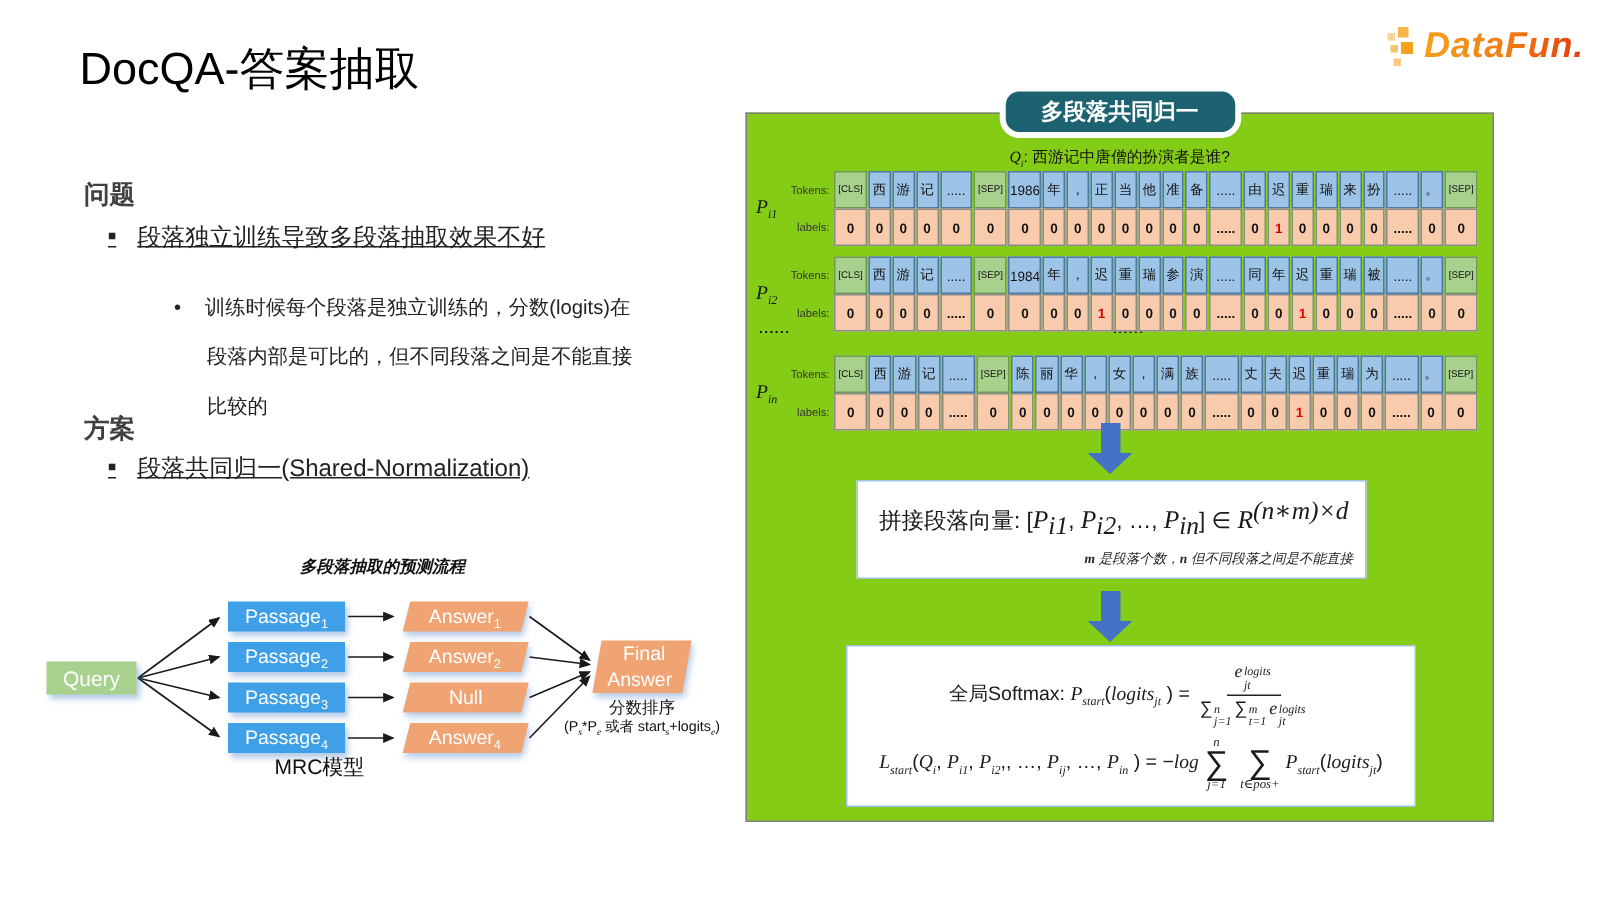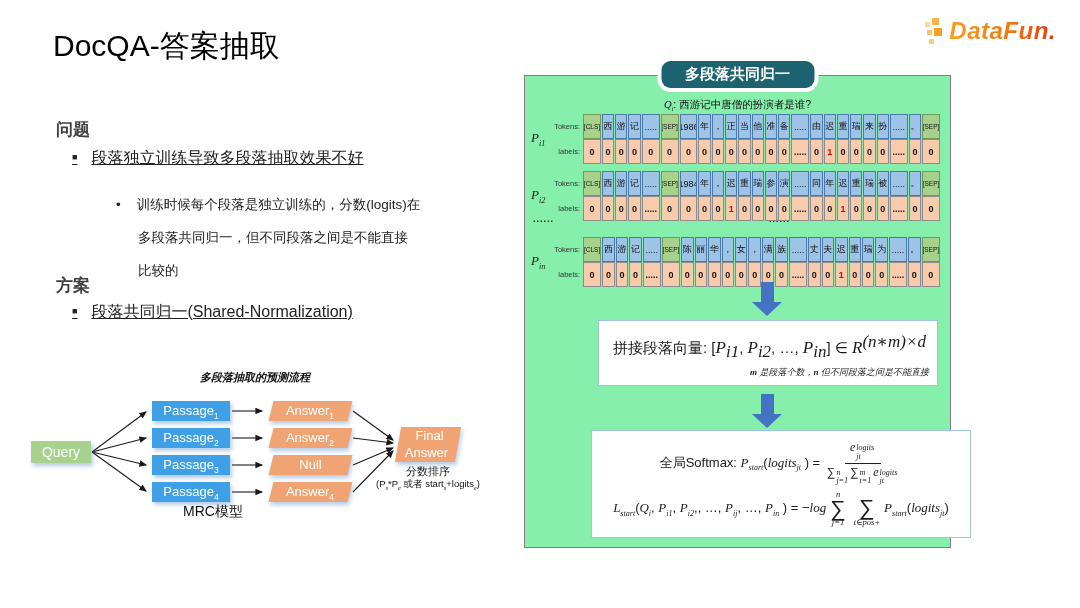--- a/index.html
+++ b/index.html
@@ -45,22 +45,22 @@
   .answer > span { display:block; transform:skewX(14deg); }
   .finalbox { left:398px; top:62px; width:60px; height:35px; background:var(--answer-orange);
     transform:skewX(-10deg); display:flex; flex-direction:column; justify-content:center; line-height:1.25; }
   .finalbox > span { transform:skewX(10deg); }
   .mrc-label { position:absolute; top:138px; left:183px; width:100px; text-align:left; font-size:14px; color:#111; }
   .rank1 { position:absolute; top:99px; left:358px; width:140px; text-align:center; font-size:11px; color:#111; }
   .rank2 { position:absolute; top:113px; left:338px; width:180px; text-align:center; font-size:9.5px; color:#111; }
   .rank2 sub { font-size:6.5px; }
 
   
-  .panel { position:absolute; left:524px; top:75px; width:427px; height:473px;
-    border:1.5px solid #808080; background:#86efac; }
+  .panel { position:absolute; left:497px; top:75px; width:499px; height:473px;
+    border:1.5px solid #808080; background:#84cc16; }
   .badge { position:absolute; top:-15px; left:50%; transform:translateX(-50%);
     background:var(--badge-teal); color:#fff; font-size:15px; font-weight:bold;
     padding:4px 24px; border-radius:9px; box-shadow:0 0 0 4px #fff; white-space:nowrap; }
   .question { position:absolute; top:22px; left:0; width:100%; text-align:center; font-size:10.5px; color:#111; }
 
   .rows-wrap { position:absolute; left:6px; top:38px; right:10px; height:176px; }
   .prow { position:absolute; left:0; right:0; display:flex; }
   .plab { width:22px; align-self:center; font-size:13px; }
   .mvar { font-family:"Liberation Serif","DejaVu Serif",serif; font-style:italic; }
   .pcapcol { width:30px; display:flex; flex-direction:column; }
@@ -127,21 +127,21 @@
   <h1 class="title">DocQA-答案抽取</h1>
 
   <div class="h2 problem">问题</div>
 
   <div class="bullet b1">
     <span class="sq">■</span><span>段落独立训练导致多段落抽取效果不好</span>
   </div>
 
   <div class="subbullet">
     <span class="dot">•</span><span>训练时候每个段落是独立训练的，分数(logits)在</span>
-    <span class="cont">多段落共同归一，但不同段落之间是不能直接</span>
+    <span class="cont">段落内部是可比的，但不同段落之间是不能直接</span>
     <span class="cont">比较的</span>
   </div>
 
   <div class="h2 solution">方案</div>
 
   <div class="bullet b2">
     <span class="sq">■</span><span>段落共同归一(Shared-Normalization)</span>
   </div>
 
   <div class="flow">

